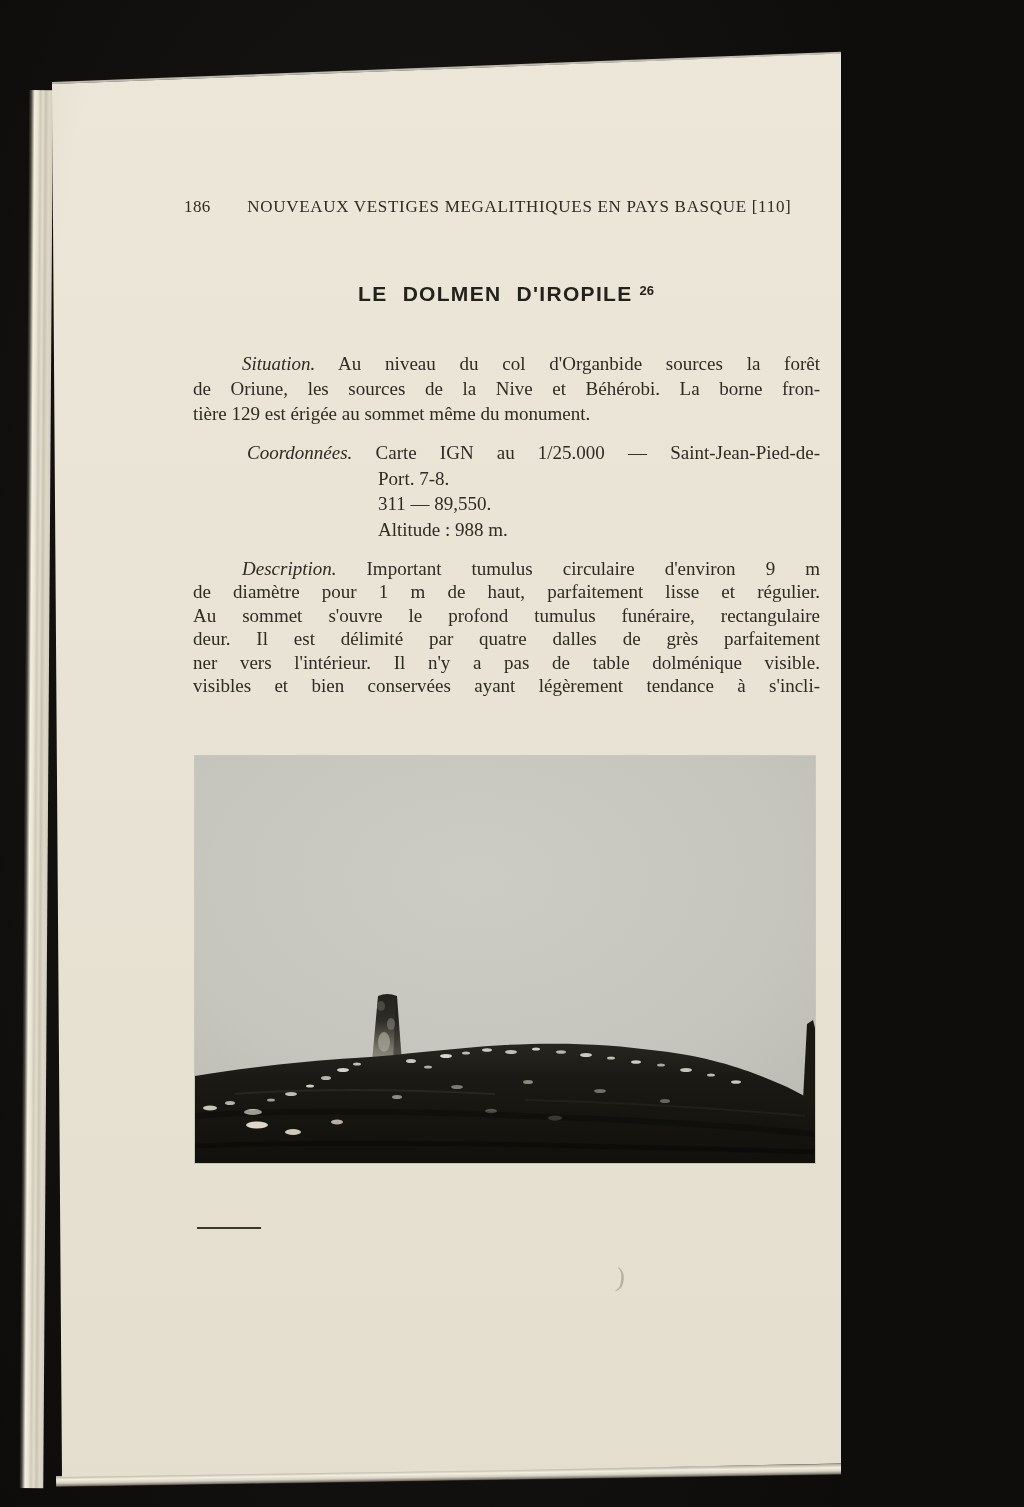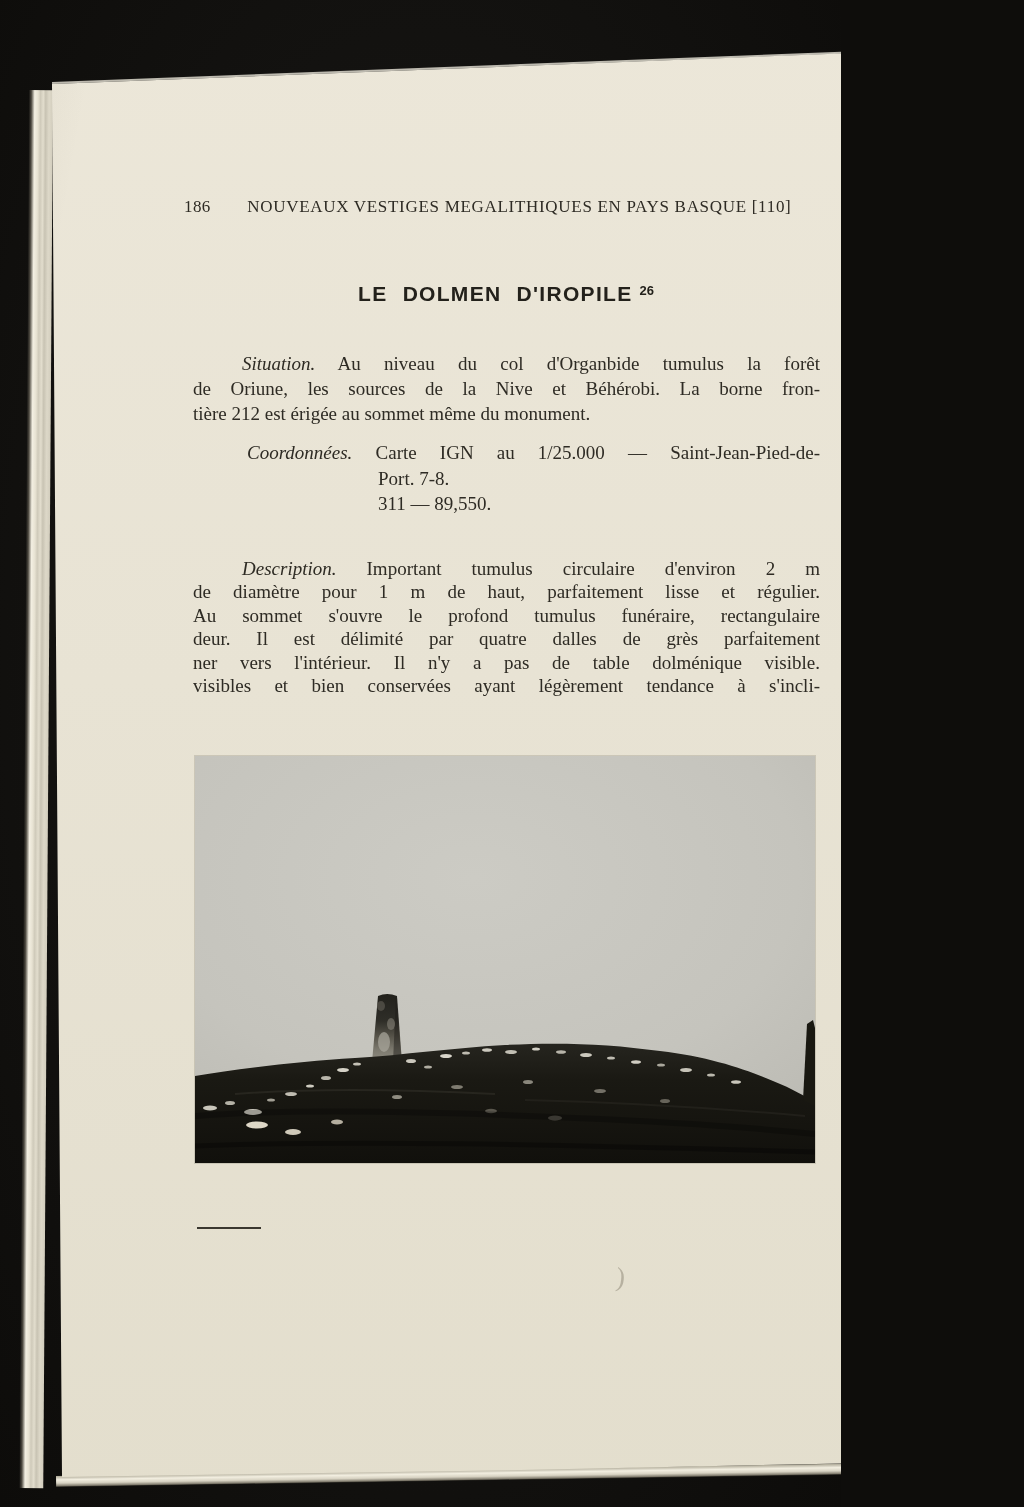--- a/index.html
+++ b/index.html
@@ -113,39 +113,40 @@
     <span class="running-title">NOUVEAUX VESTIGES MEGALITHIQUES EN PAYS BASQUE [110]</span>
   </div>
 
   <div class="doc-title">
     <span>LE DOLMEN D'IROPILE</span><sup>26</sup>
   </div>
 
   <div class="para" id="situation">
     <div class="jline indent1">
       <span class="lead">Situation.</span>
-      <span>Au niveau du col d'Organbide tumulus la forêt</span>
+      <span>Au niveau du col d'Organbide sources la forêt</span>
     </div>
     <div class="jline">de Oriune, les sources de la Nive et Béhérobi. La borne fron-</div>
-    <div class="lline">tière 212 est érigée au sommet même du monument.</div>
+    <div class="lline">tière 129 est érigée au sommet même du monument.</div>
   </div>
 
   <div class="para" id="coordonnees">
     <div class="jline indent2">
       <span class="lead">Coordonnées.</span>
       <span>Carte IGN au 1/25.000 — Saint-Jean-Pied-de-</span>
     </div>
     <div class="lline hang">Port. 7-8.</div>
     <div class="lline hang">311 — 89,550.</div>
+    <div class="lline hang">Altitude : 988 m.</div>
   </div>
 
   <div class="para" id="description">
     <div class="jline indent1">
       <span class="lead">Description.</span>
-      <span>Important tumulus circulaire d'environ 2 m</span>
+      <span>Important tumulus circulaire d'environ 9 m</span>
     </div>
     <div class="jline">de diamètre pour 1 m de haut, parfaitement lisse et régulier.</div>
     <div class="jline">Au sommet s'ouvre le profond tumulus funéraire, rectangulaire</div>
     <div class="jline">deur. Il est délimité par quatre dalles de grès parfaitement</div>
     <div class="jline">ner vers l'intérieur. Il n'y a pas de table dolménique visible.</div>
     <div class="jline">visibles et bien conservées ayant légèrement tendance à s'incli-</div>
   </div>
 
   <figure class="photo">
     <svg width="620" height="407" viewBox="0 0 620 407">

